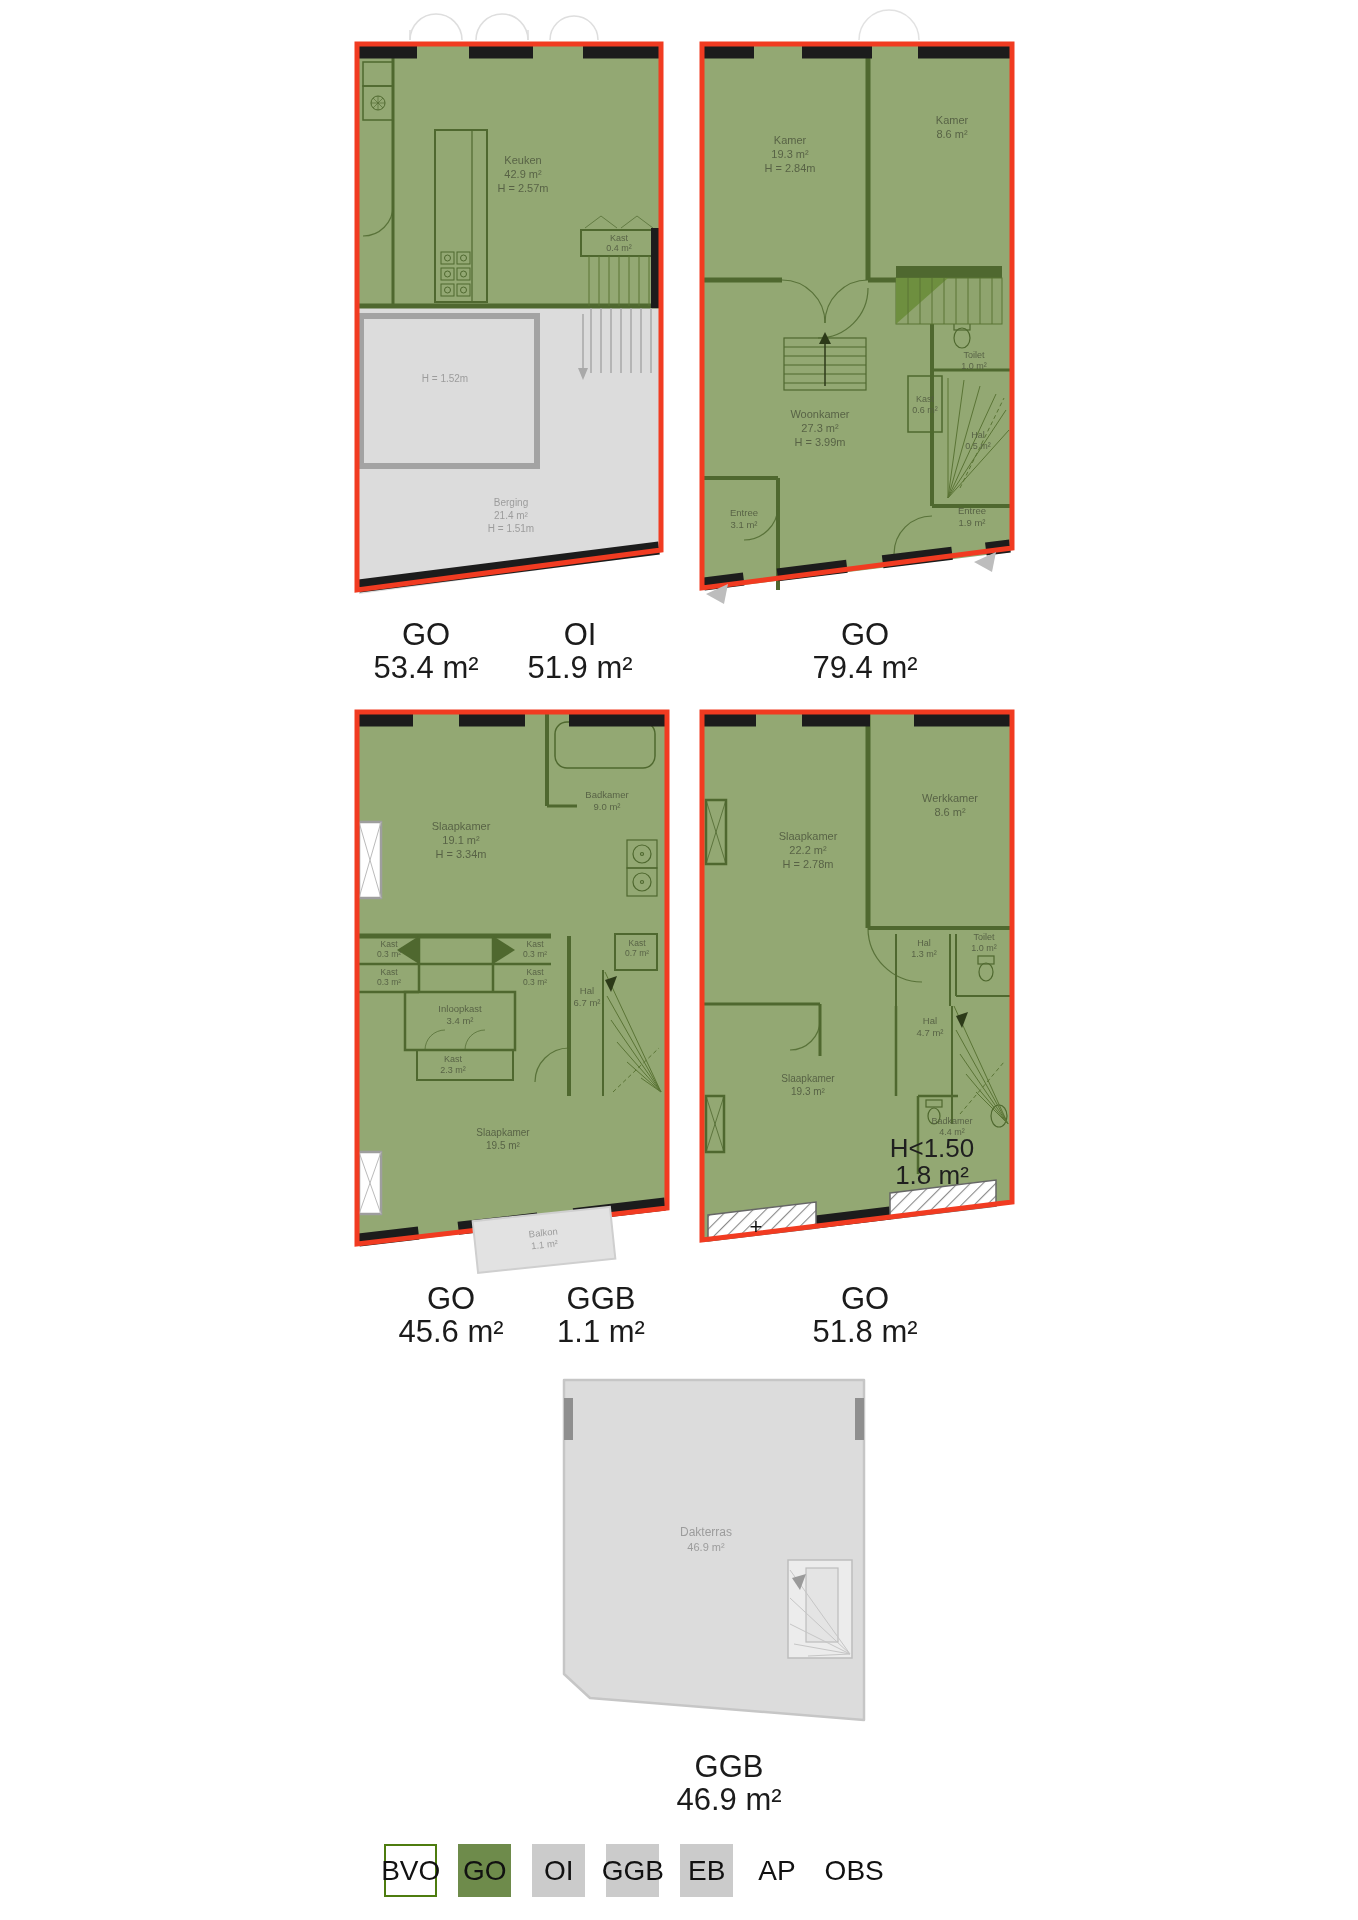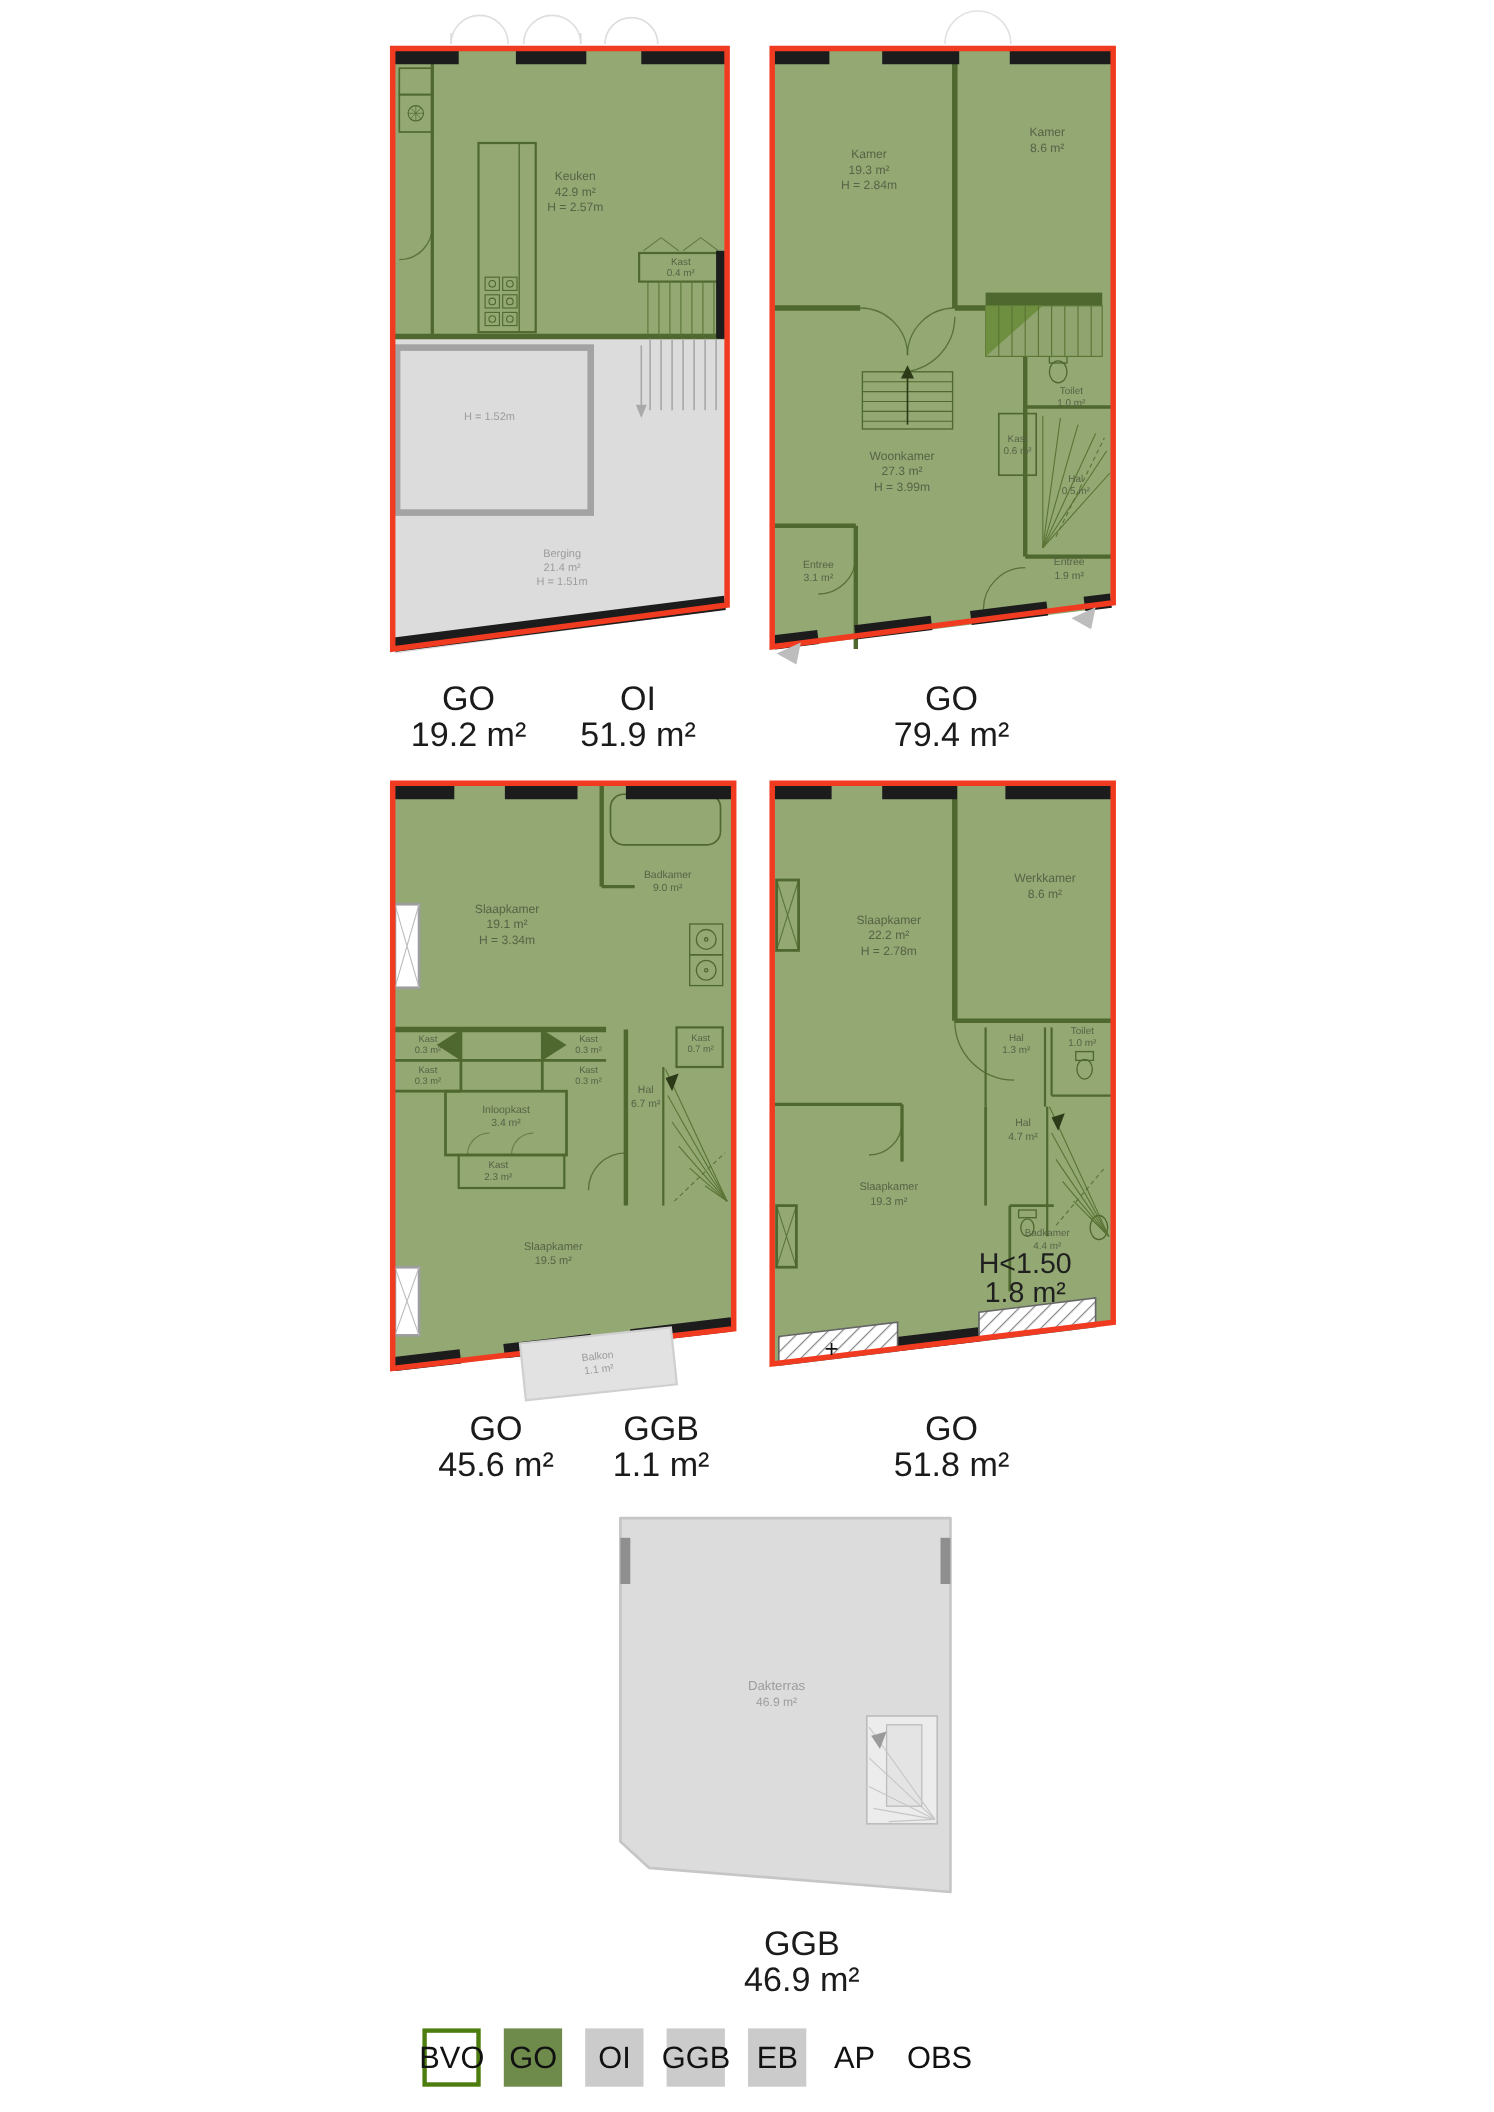--- a/index.html
+++ b/index.html
@@ -6,21 +6,21 @@
   body{width:1358px;height:1920px;position:relative;font-family:"Liberation Sans",sans-serif;overflow:hidden}
   svg{position:absolute;overflow:visible}
   svg text{font-family:"Liberation Sans",sans-serif}
   .rt{fill:#535D42;opacity:.92}
   .gt{fill:#9C9C9C}
   .cap{position:absolute;width:150px;text-align:center;color:#1B1B1B}
   .cap-code{font-size:31px;line-height:33px}
   .cap-area{font-size:31px;line-height:34px}
   .legend{position:absolute;top:1844px;left:0;width:100%;display:flex;justify-content:center;align-items:center;gap:21px;transform:translateX(-43px)}
   .lg-box{width:53px;height:53px;display:flex;align-items:center;justify-content:center;font-size:28px;color:#111;box-sizing:border-box}
-  .lg-bvo{background:#fff;border:4px solid #4d7c0f}
+  .lg-bvo{background:#fff;border:2px solid #4d7c0f}
   .lg-go{background:#6E8B4B}
   .lg-grey{background:#CBCBCB}
   .lg-plain{background:transparent;width:auto;padding:0 4px}
 </style>
 </head>
 <body>
 
 <svg style="left:390px;top:0" width="270" height="42" viewBox="0 0 270 42">
   <g stroke="#DEDEDE" stroke-width="1.5" fill="none">
     <path d="M20,40 a26,26 0 0 1 52,0"></path>
@@ -178,21 +178,21 @@
     <text class="rt" x="280" y="411" font-size="9">0.5 m²</text>
     <text class="rt" x="46" y="478" font-size="9.5">Entree</text>
     <text class="rt" x="46" y="490" font-size="9.5">3.1 m²</text>
     <text class="rt" x="274" y="476" font-size="9.5">Entree</text>
     <text class="rt" x="274" y="488" font-size="9.5">1.9 m²</text>
   </g>
 </svg>
 
 <div class="cap" style="left:351px;top:618px">
   <div class="cap-code">GO</div>
-  <div class="cap-area">19.2 m²</div>
+  <div class="cap-area">53.4 m²</div>
 </div>
 <div class="cap" style="left:505px;top:618px">
   <div class="cap-code">OI</div>
   <div class="cap-area">51.9 m²</div>
 </div>
 <div class="cap" style="left:790px;top:618px">
   <div class="cap-code">GO</div>
   <div class="cap-area">79.4 m²</div>
 </div>
 

